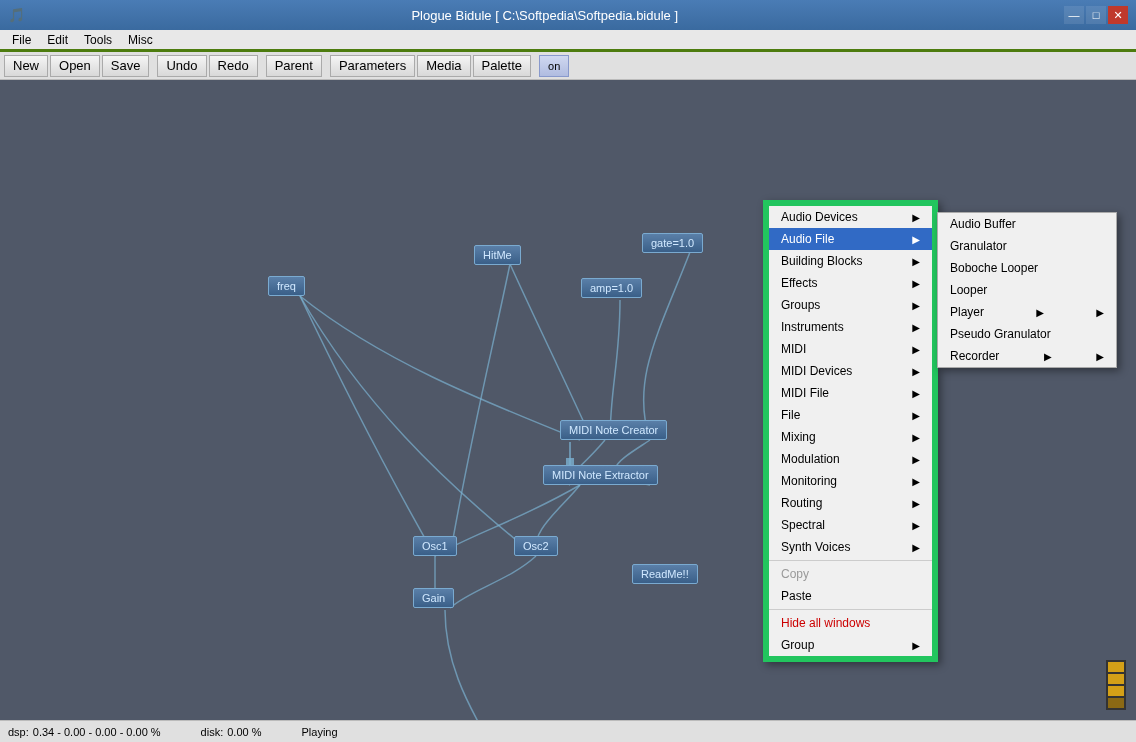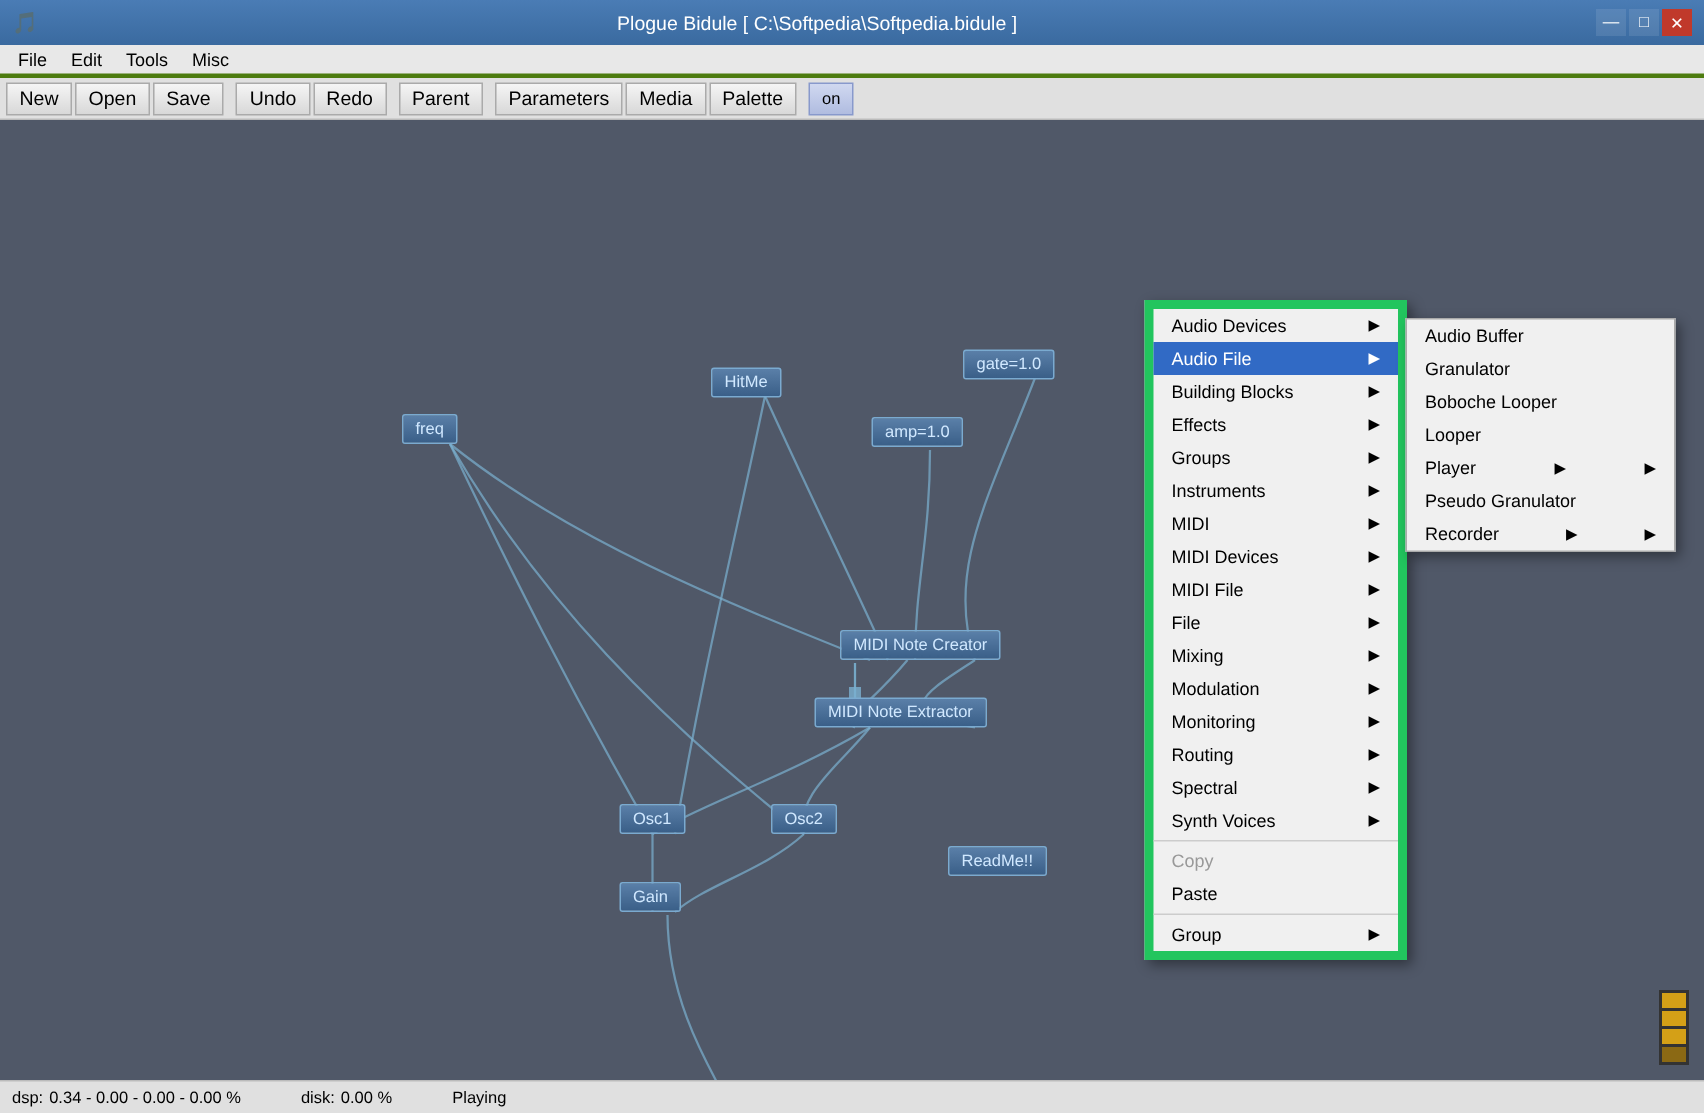--- a/index.html
+++ b/index.html
@@ -360,20 +360,23 @@
       <span class="ctx-arrow">▶</span>
     </div>
     <div class="ctx-sep"></div>
     <div class="ctx-item disabled">
       <span>Copy</span>
     </div>
     <div class="ctx-item">
       <span>Paste</span>
     </div>
     <div class="ctx-sep"></div>
+    <div class="ctx-item ctx-red">
+      <span>Hide all windows</span>
+    </div>
     <div class="ctx-item">
       <span>Group</span>
       <span class="ctx-arrow">▶</span>
     </div>
   </div>
 
   <div id="submenu-audiofile">
     <div class="sub-item">
       <span>Audio Buffer</span>
     </div>

